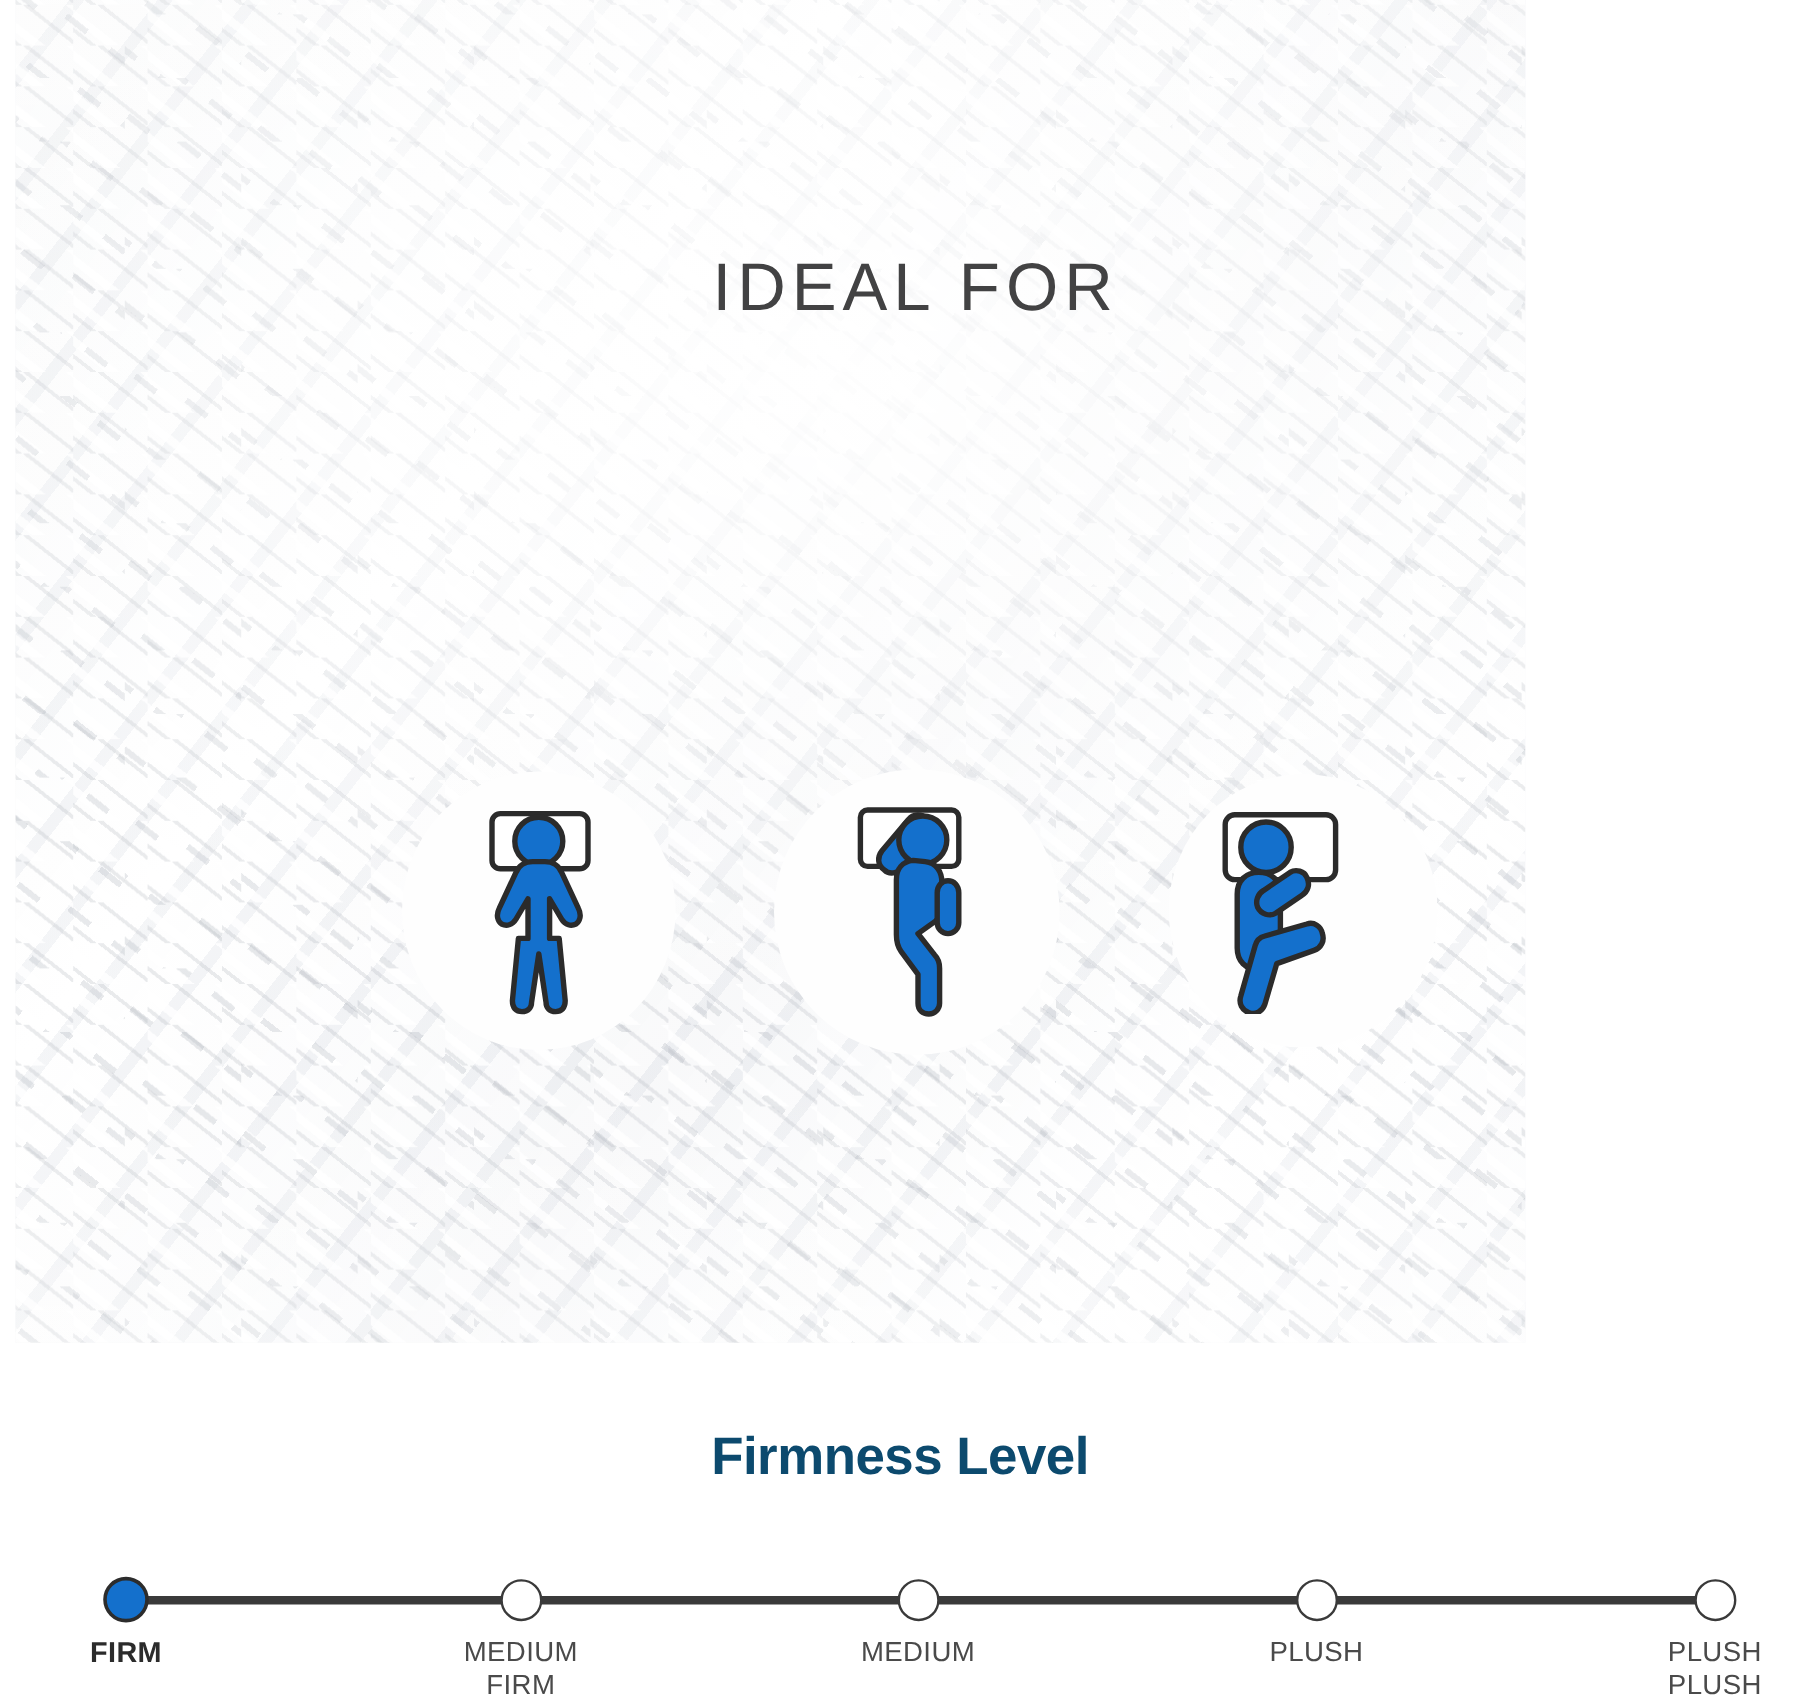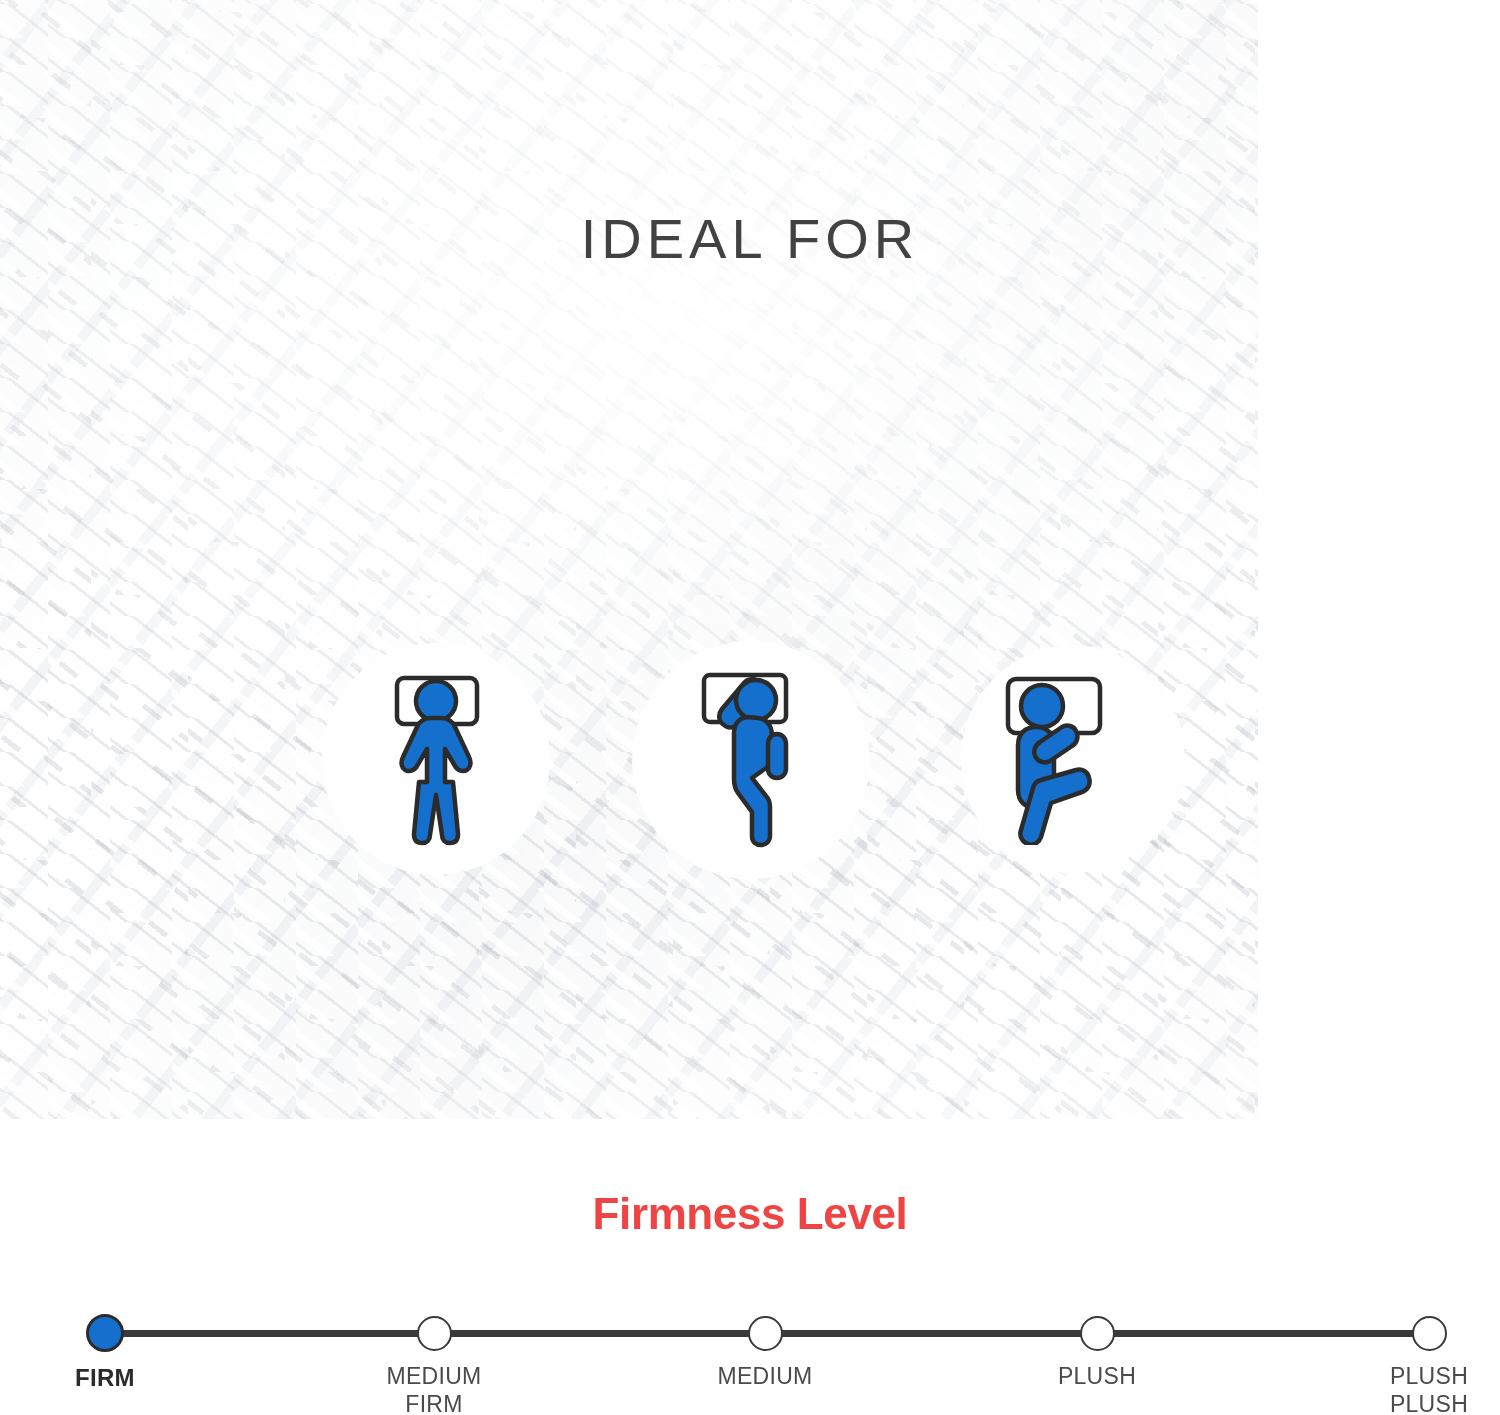--- a/index.html
+++ b/index.html
@@ -15,21 +15,21 @@
   #page {
     position:relative;
     width:1500px;
     height:1415px;
     background:#ffffff;
   }
 
   
   #hero {
     position:absolute;
-    left:0; top:0;
+    left:13px; top:0;
     width:1258px;
     height:1119px;
     overflow:hidden;
     background:#f4f5f7;
   }
 
   
   .tex {
     position:absolute;
     left:-200px; top:-200px;
@@ -146,21 +146,21 @@
     height:296px;
     background:#ffffff;
   }
   #firmness-title {
     position:absolute;
     left:0; top:70px;
     width:1500px;
     text-align:center;
     font-size:44px;
     font-weight:700;
-    color:#ef4444;
+    color:#0c4a6e;
     letter-spacing:-0.4px;
   }
 
   #scale {
     position:absolute;
     left:0; top:180px;
     width:1500px;
     height:116px;
     margin-left:17px;
   }

